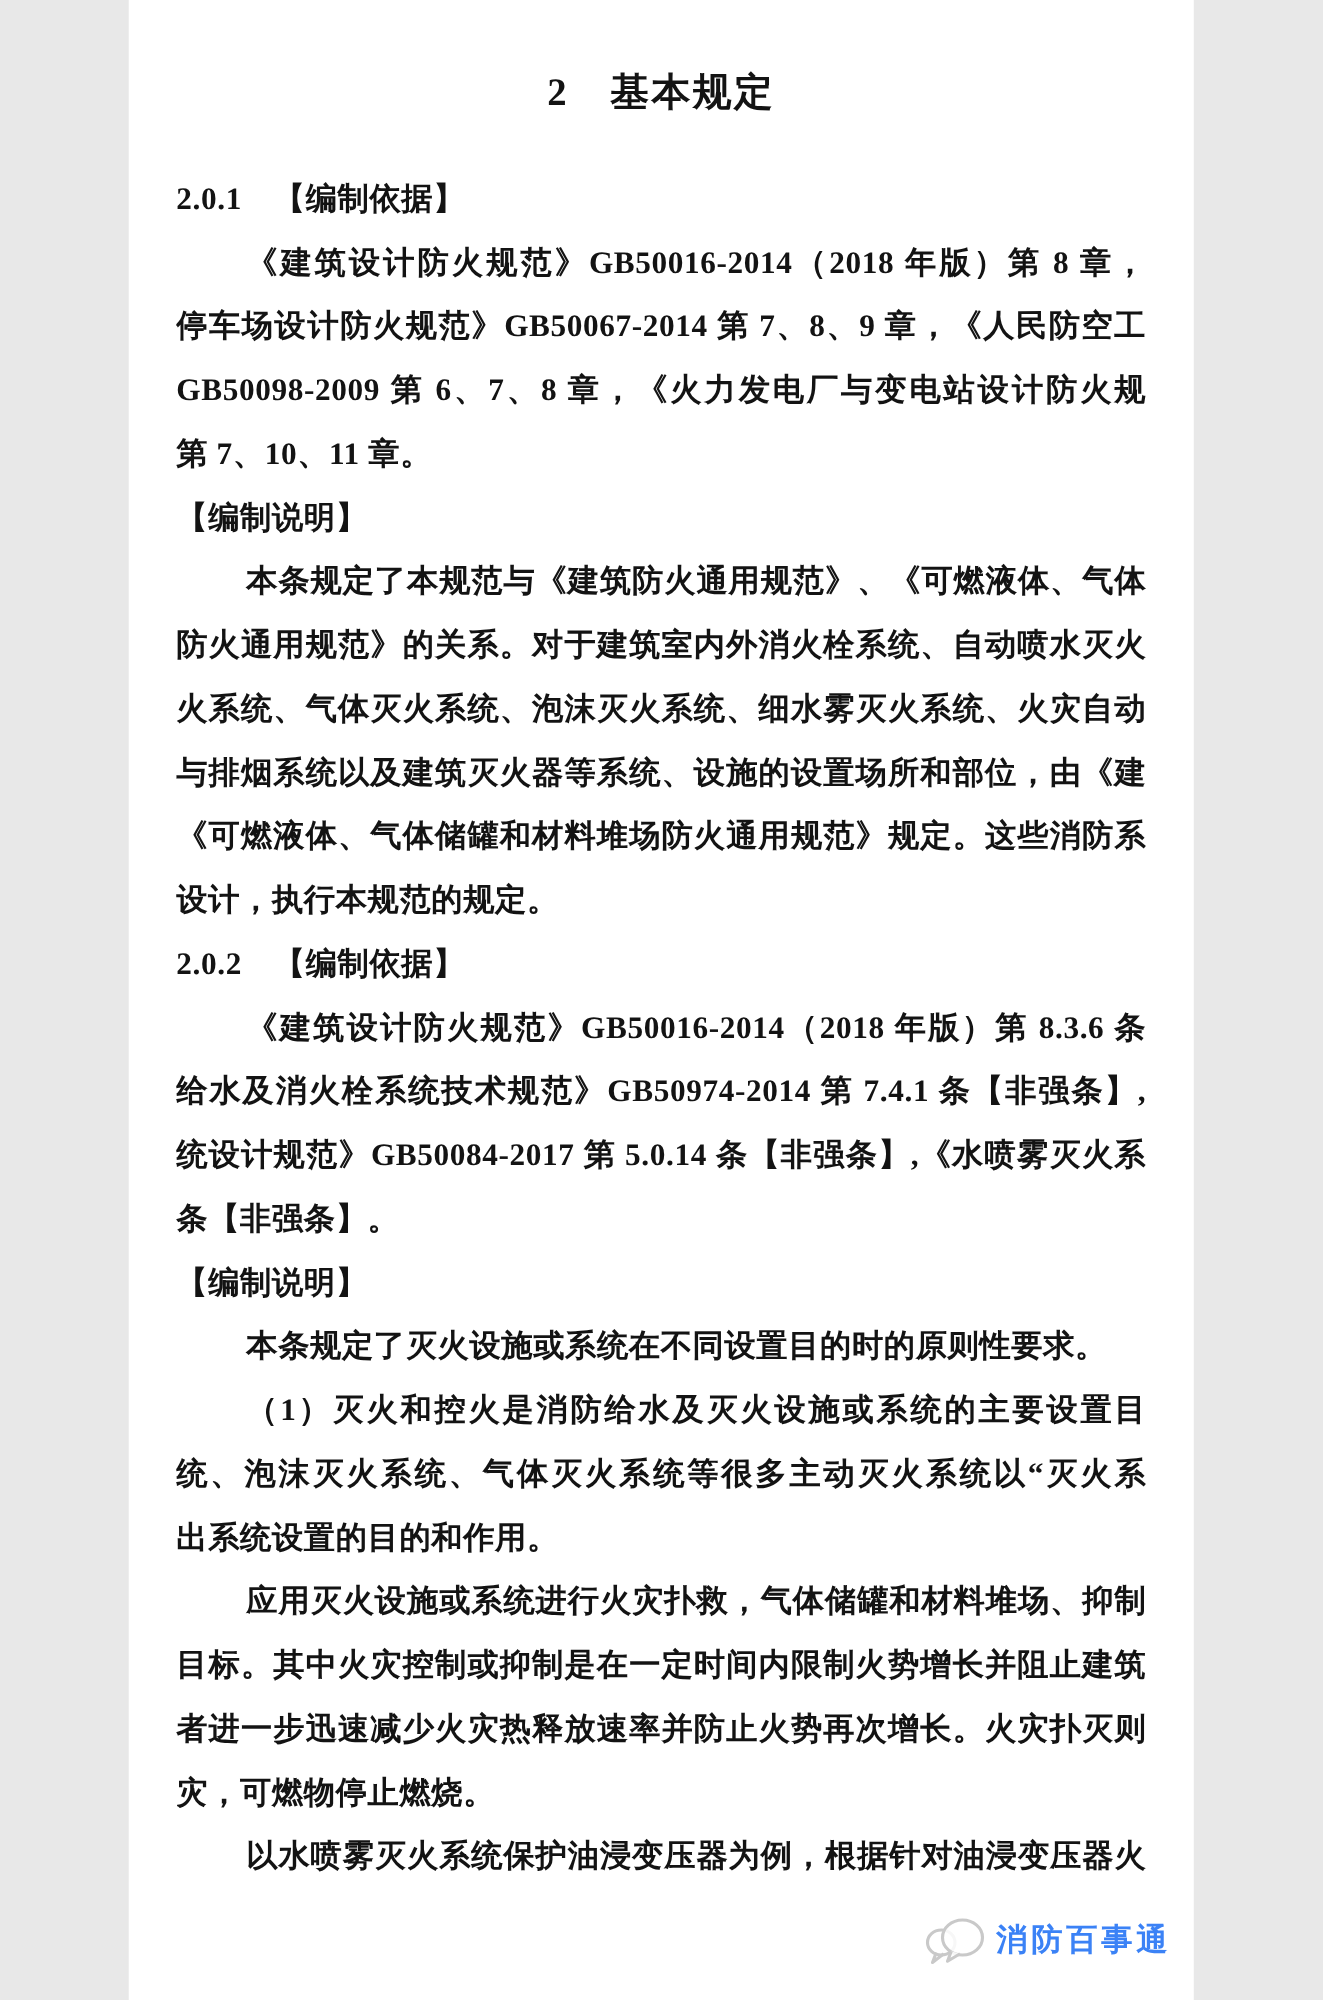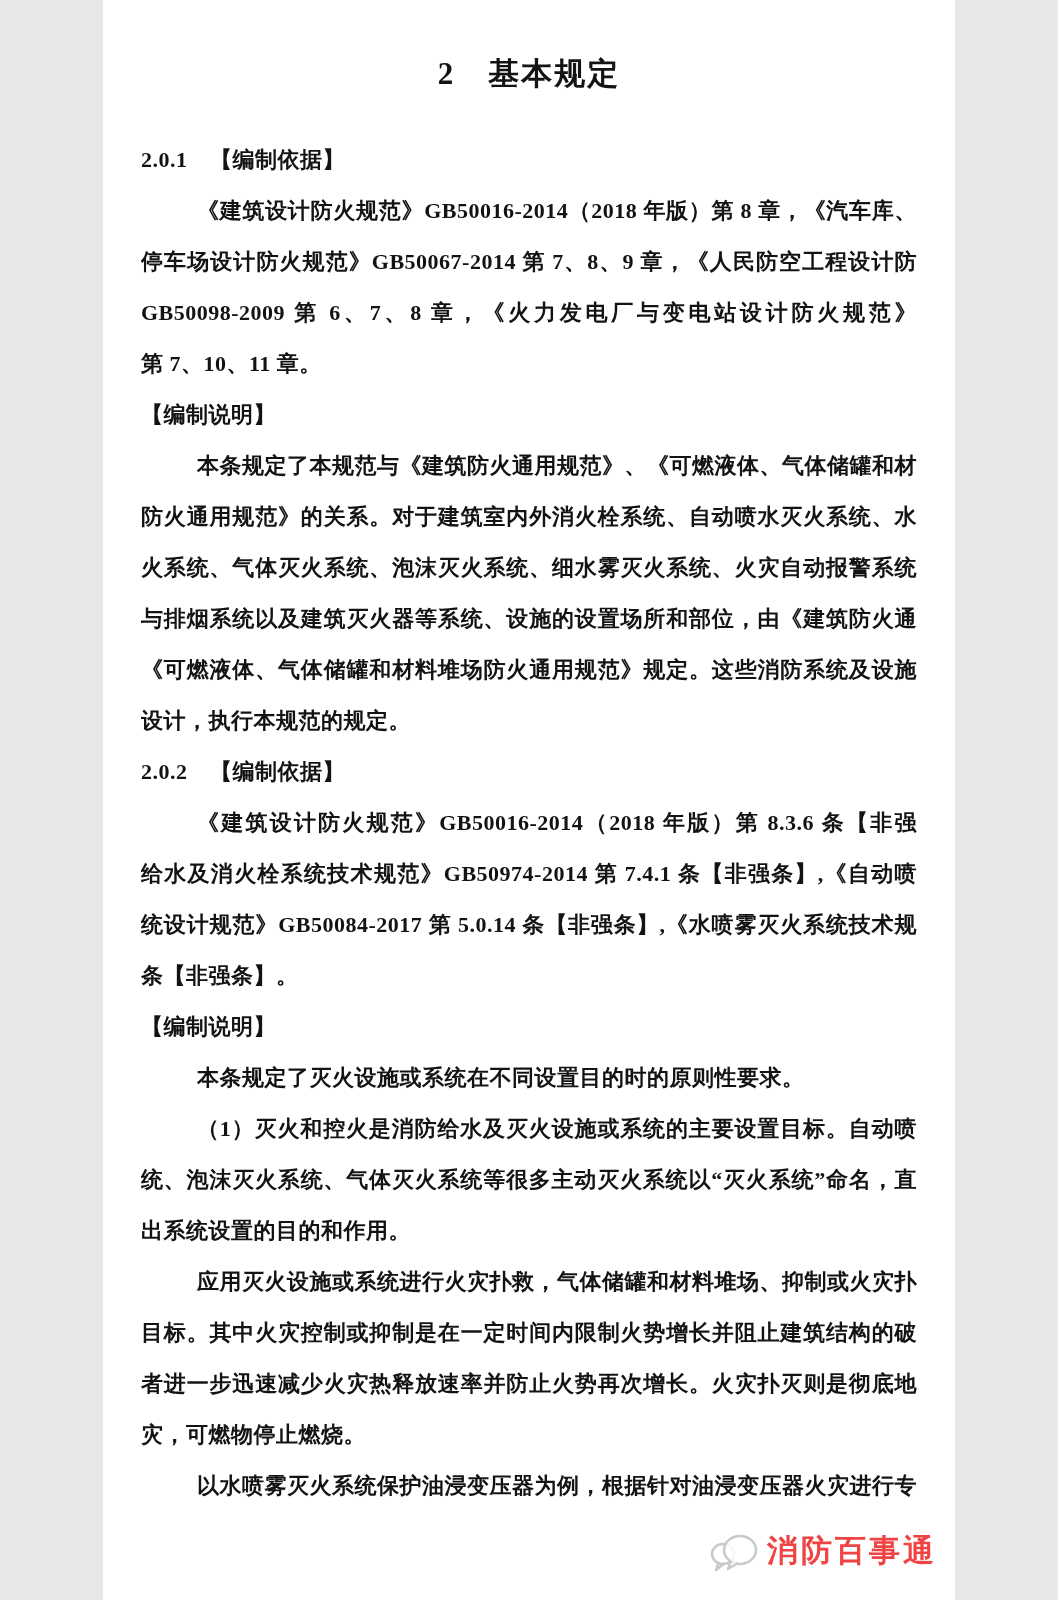--- a/index.html
+++ b/index.html
@@ -28,21 +28,21 @@
   .doc-title {
     text-align: center;
     font-size: 31px;
     line-height: 48px;
     height: 48px;
     margin: 0 0 36px 0;
     letter-spacing: 2px;
   }
   .block { margin: 0; }
   .line {
-    font-size: 22px;
+    font-size: 25px;
     line-height: 51px;
     height: 51px;
     overflow: hidden;
     text-align: left;
     white-space: nowrap;
     letter-spacing: 0.5px;
   }
   .just {
     white-space: normal;
     text-align: justify;
@@ -60,22 +60,22 @@
     font-weight: bold;
     z-index: 2;
   }
   .watermark {
     position: absolute;
     top: 1528px;
     right: 18px;
     display: flex;
     align-items: center;
     gap: 8px;
-    color: #ef4444;
-    font-size: 31px;
+    color: #3b82f6;
+    font-size: 25px;
     letter-spacing: 3px;
     font-weight: bold;
     z-index: 1;
     user-select: none;
   }
   .watermark svg { display: block; }
 </style>
 </head>
 <body>
 

